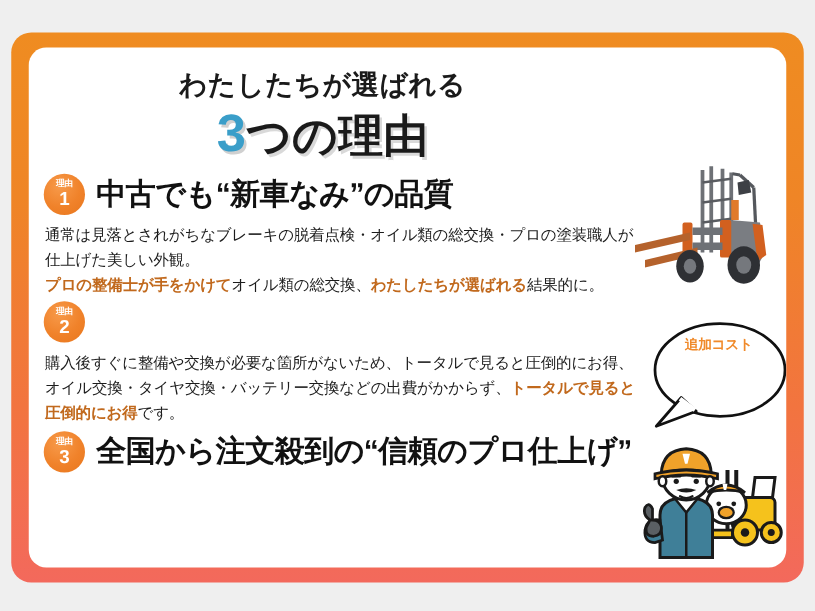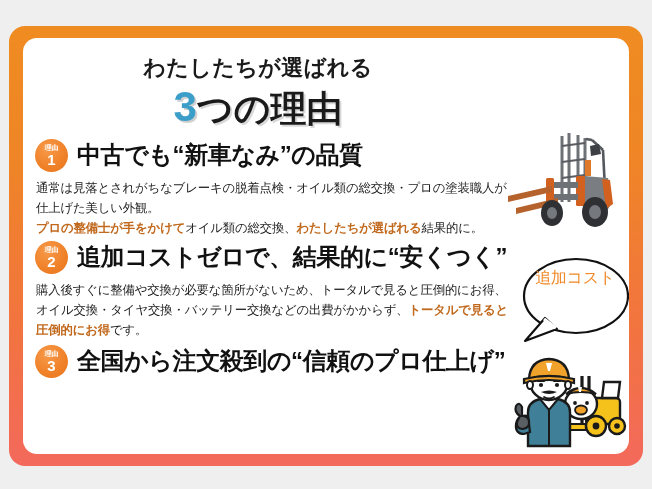--- a/index.html
+++ b/index.html
@@ -145,22 +145,22 @@
   }
   #bubble-text {
     position: absolute;
     left: 0;
     top: 12px;
     width: 112px;
     text-align: center;
     pointer-events: none;
   }
   #bubble-label {
-    font-size: 16px;
-    font-weight: normal;
+    font-size: 11px;
+    font-weight: bold;
     color: #f08a2a;
     letter-spacing: -0.3px;
   }
   #bubble-amount {
     margin-top: -2px;
     font-weight: bold;
     color: #f08a2a;
     line-height: 1;
     white-space: nowrap;
   }
@@ -200,21 +200,20 @@
       </div>
       <div class="reason-body"><span>通常は見落とされがちなブレーキの脱着点検・オイル類の総交換・プロの塗装職人が仕上げた美しい外観。</span><br><span class="hl">プロの整備士が手をかけて</span><span>オイル類の総交換、</span><span class="hl">わたしたちが選ばれる</span><span>結果的に。</span></div>
     </div>
 
     <div class="reason" id="reason-2">
       <div class="reason-head">
         <div class="badge">
           <span class="badge-label">理由</span>
           <span class="badge-num">2</span>
         </div>
-        <div class="reason-title">追加コストゼロで、結果的に“安くつく”</div>
       </div>
       <div class="reason-body"><span>購入後すぐに整備や交換が必要な箇所がないため、トータルで見ると圧倒的にお得、オイル交換・タイヤ交換・バッテリー交換などの出費がかからず、</span><span class="hl">トータルで見ると圧倒的にお得</span><span>です。</span></div>
     </div>
 
     <div class="reason" id="reason-3">
       <div class="reason-head">
         <div class="badge">
           <span class="badge-label">理由</span>
           <span class="badge-num">3</span>
         </div>

